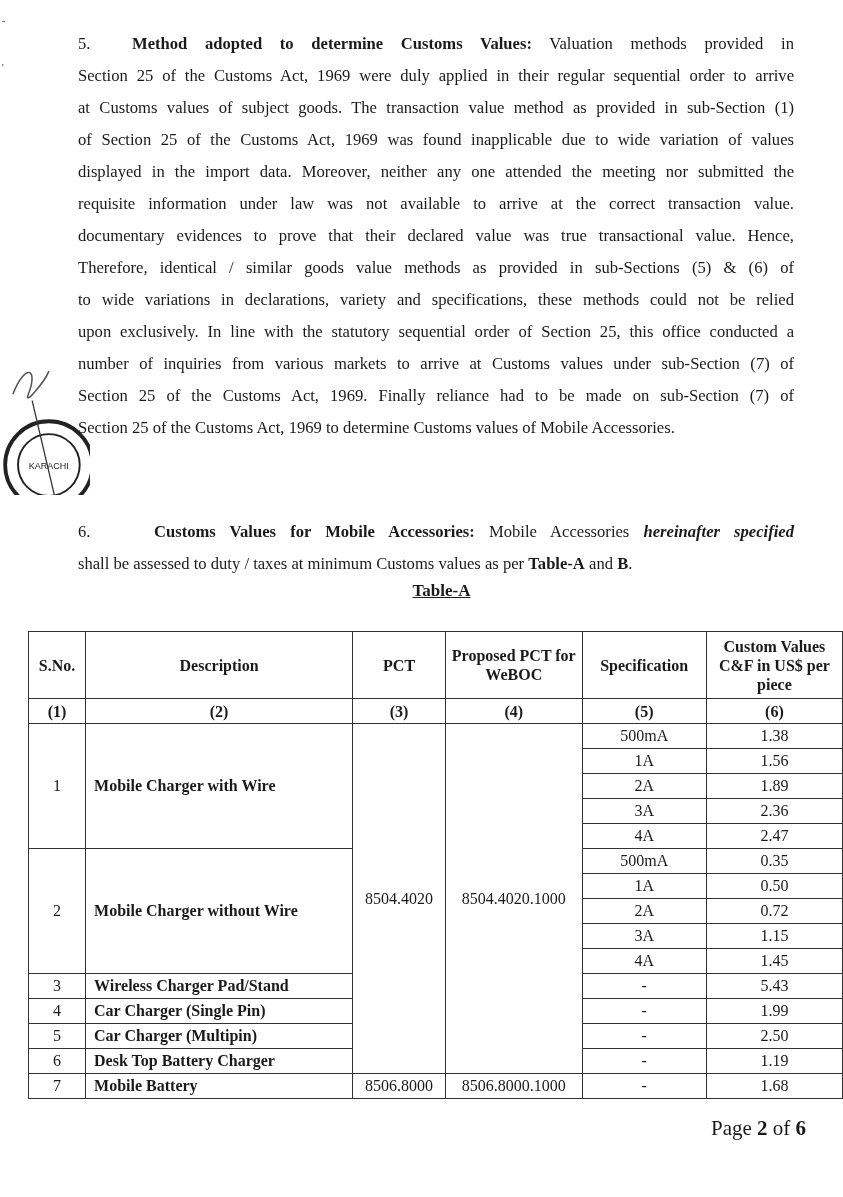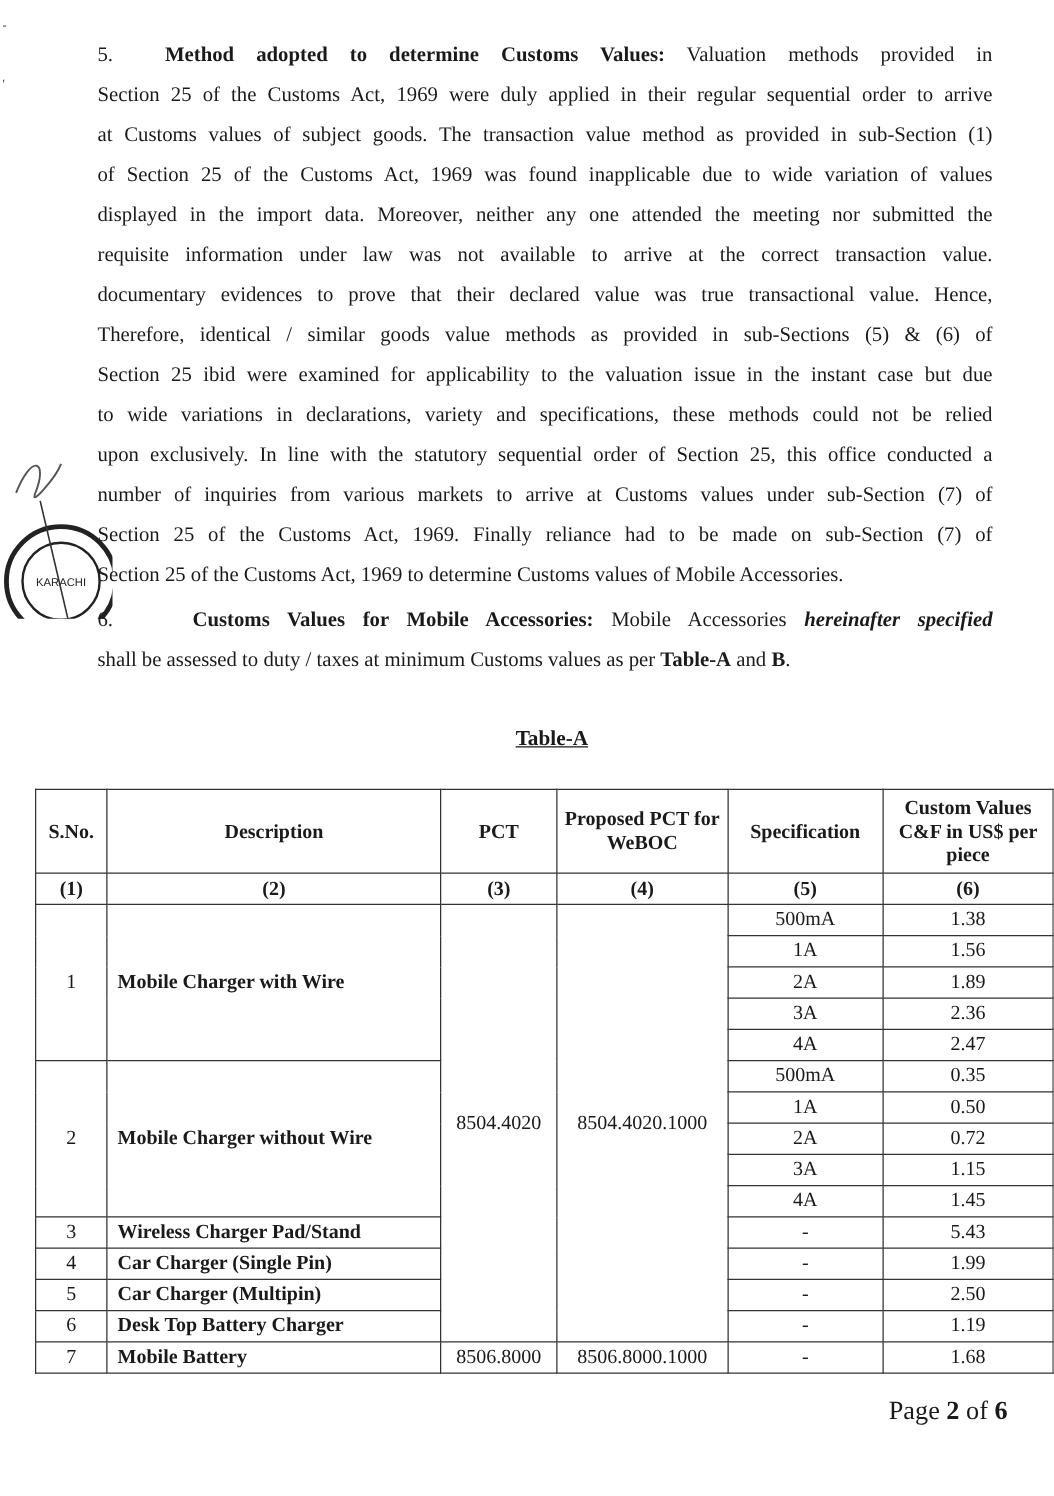--- a/index.html
+++ b/index.html
@@ -41,39 +41,38 @@
 
 <div class="para" style="top:28px;">
   <span class="line"><span class="num">5.</span><b>Method adopted to determine Customs Values:</b> <span>Valuation methods provided in</span></span>
   <span class="line">Section 25 of the Customs Act, 1969 were duly applied in their regular sequential order to arrive</span>
   <span class="line">at Customs values of subject goods. The transaction value method as provided in sub-Section (1)</span>
   <span class="line">of Section 25 of the Customs Act, 1969 was found inapplicable due to wide variation of values</span>
   <span class="line">displayed in the import data. Moreover, neither any one attended the meeting nor submitted the</span>
   <span class="line">requisite information under law was not available to arrive at the correct transaction value.</span>
   <span class="line">documentary evidences to prove that their declared value was true transactional value. Hence,</span>
   <span class="line">Therefore, identical / similar goods value methods as provided in sub-Sections (5) &amp; (6) of</span>
-  <span class="line">Section 25 ibid were examined for applicability to the valuation issue in the instant case but due</span>
   <span class="line">to wide variations in declarations, variety and specifications, these methods could not be relied</span>
   <span class="line">upon exclusively. In line with the statutory sequential order of Section 25, this office conducted a</span>
   <span class="line">number of inquiries from various markets to arrive at Customs values under sub-Section (7) of</span>
   <span class="line">Section 25 of the Customs Act, 1969. Finally reliance had to be made on sub-Section (7) of</span>
   <span class="line last">Section 25 of the Customs Act, 1969 to determine Customs values of Mobile Accessories.</span>
 </div>
 
 <svg class="stamp" viewBox="0 0 70 100" style="left:0px;top:345px;width:90px;height:150px;">
   <path d="M10 30 C 20 5, 30 10, 22 30 C 18 40, 35 20, 38 12" stroke="#555" stroke-width="1.2" fill="none"></path>
   <circle cx="38" cy="85" r="34" stroke="#222" stroke-width="3" fill="none"></circle>
   <circle cx="38" cy="85" r="24" stroke="#222" stroke-width="1.5" fill="none"></circle>
   <text x="38" y="88" font-size="7" text-anchor="middle" fill="#222" font-family="Liberation Sans, sans-serif">KARACHI</text>
   <line x1="25" y1="35" x2="45" y2="120" stroke="#333" stroke-width="1"></line>
 </svg>
 <span class="mark" style="left:2px;top:15px;">-</span>
 <span class="mark" style="left:2px;top:62px;">'</span>
 
-<div class="para" style="top:480px;">
+<div class="para" style="top:516px;">
   <span class="line"><span class="num6">6.</span><b>Customs Values for Mobile Accessories:</b> <span>Mobile Accessories</span> <b><i>hereinafter specified</i></b></span>
   <span class="line last"><span>shall be assessed to duty / taxes at minimum Customs values as per</span> <b>Table-A</b> <span>and</span> <b>B</b><span>.</span></span>
 </div>
 
 <div class="tbl-title">Table-A</div>
 
 <table>
   <colgroup>
     <col style="width:58px">
       <col style="width:276px">

